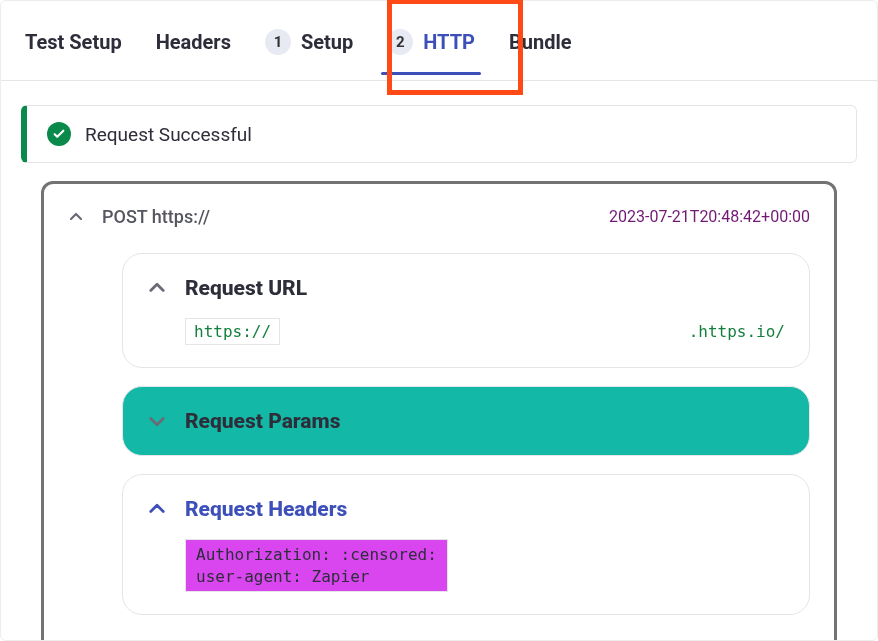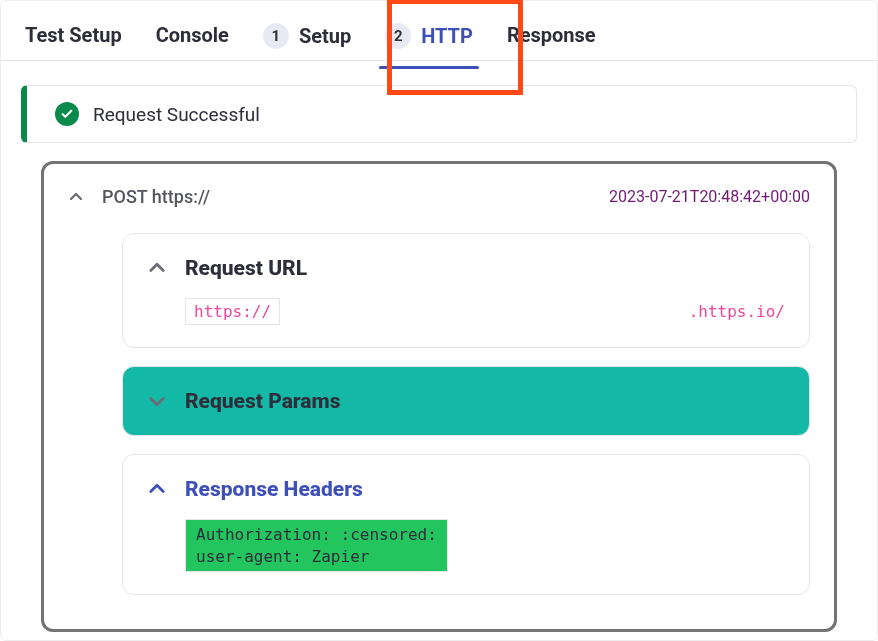--- a/index.html
+++ b/index.html
@@ -10,25 +10,25 @@
     width: 878px;
     height: 641px;
     overflow: hidden;
     border: 1px solid #ededed;
     border-radius: 6px;
   }
 
   
   .tabs {
     display: flex;
-    align-items: flex-start;
+    align-items: center;
     gap: 34px;
     padding: 22px 24px 0 24px;
     border-bottom: 1px solid #e5e5e8;
-    height: 60px;
+    height: 80px;
   }
   .tab {
     display: flex;
     align-items: center;
     gap: 10px;
     font-size: 20px;
     font-weight: 700;
     color: #2d2e3a;
     padding-bottom: 20px;
     position: relative;
@@ -64,21 +64,21 @@
     border: 5px solid #ff4a17;
     pointer-events: none;
   }
 
   
   .status-banner {
     margin: 24px 20px 0 20px;
     border: 1px solid #e5e5e8;
     border-left: 6px solid #0a8a4a;
     border-radius: 6px;
-    padding: 16px 28px;
+    padding: 16px 20px;
     display: flex;
     align-items: center;
     gap: 14px;
     font-size: 19px;
     color: #2d2e3a;
   }
   .check-circle {
     width: 24px;
     height: 24px;
     border-radius: 50%;
@@ -124,21 +124,21 @@
 
   
   .sections {
     margin: 26px 0 0 54px;
     display: flex;
     flex-direction: column;
     gap: 18px;
   }
   .section {
     border: 1px solid #e5e5e8;
-    border-radius: 12px;
+    border-radius: 20px;
     padding: 22px 24px;
   }
   .section.collapsed {
     background: #14b8a6;
   }
   .sec-head {
     display: flex;
     align-items: center;
     gap: 18px;
   }
@@ -153,28 +153,28 @@
   }
   .mono-block {
     font-family: ui-monospace, SFMono-Regular, Menlo, Consolas, monospace;
     font-size: 16px;
     line-height: 1.35;
     color: #2d2e3a;
     border: 1px solid #e5e5e8;
     padding: 4px 10px;
     display: inline-block;
     white-space: pre;
-    background: #22c55e;
+    background: #d946ef;
   }
   .url-row {
     display: flex;
     align-items: center;
     font-family: ui-monospace, SFMono-Regular, Menlo, Consolas, monospace;
     font-size: 16px;
-    color: #ec4899;
+    color: #15803d;
   }
   .url-chip {
     border: 1px solid #e5e5e8;
     padding: 3px 8px;
   }
   .url-gap {
     flex: 1;
     min-width: 10px;
   }
 
@@ -182,32 +182,32 @@
   .chev-stroke.accent { stroke: #3d4fb8; }
 </style>
 </head>
 <body>
 
 <div class="tabs">
   <div class="tab">
     <span>Test Setup</span>
   </div>
   <div class="tab">
-    <span>Console</span>
+    <span>Headers</span>
   </div>
   <div class="tab">
     <span class="count-pill">1</span>
     <span>Setup</span>
   </div>
   <div class="tab active" id="tab-http">
     <span class="count-pill">2</span>
     <span>HTTP</span>
   </div>
   <div class="tab">
-    <span>Response</span>
+    <span>Bundle</span>
   </div>
 </div>
 
 <div class="highlight-box" id="hl" style="left: 386.891px; top: -1.5px; width: 135.672px; height: 96px;"></div>
 
 <div class="status-banner">
   <span class="check-circle">
     <svg viewBox="0 0 16 16">
         <path d="M3 8.2l3 3 7-7" stroke="#ffffff" stroke-width="2.4" fill="none" stroke-linecap="round" stroke-linejoin="round"></path>
       </svg>
@@ -257,21 +257,21 @@
       </div>
     </div>
 
     <div class="section">
       <div class="sec-head">
         <span class="chev big">
           <svg viewBox="0 0 16 16">
               <polyline class="chev-stroke accent" points="3,10 8,5 13,10"></polyline>
             </svg>
         </span>
-        <span class="sec-title accent">Response Headers</span>
+        <span class="sec-title accent">Request Headers</span>
       </div>
       <div class="sec-body">
         <span class="mono-block">Authorization: :censored:
 user-agent: Zapier</span>
       </div>
     </div>
 
   </div>
 </div>
 

